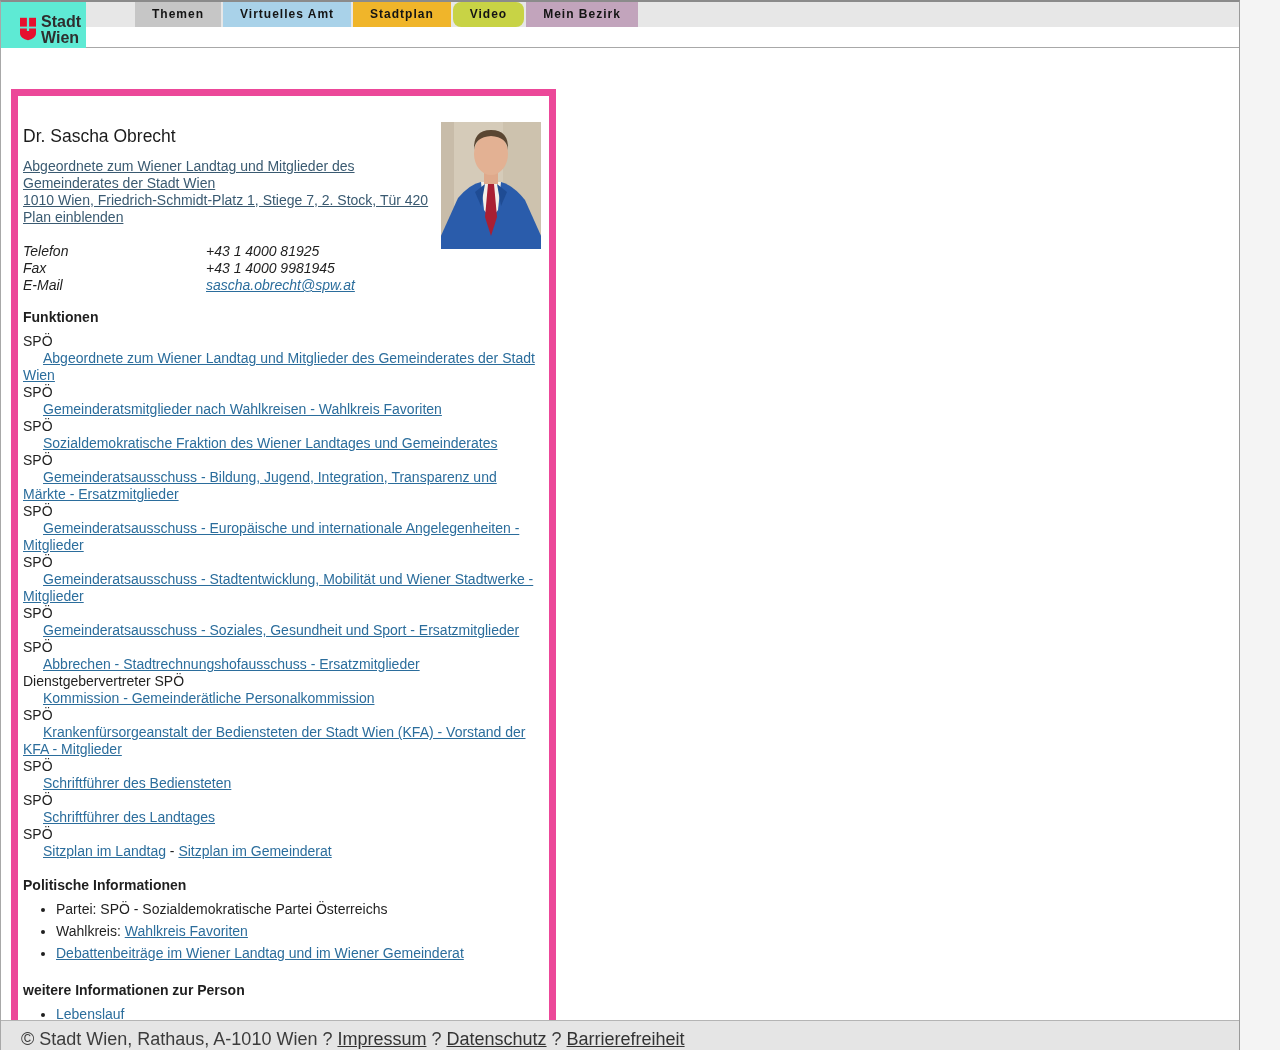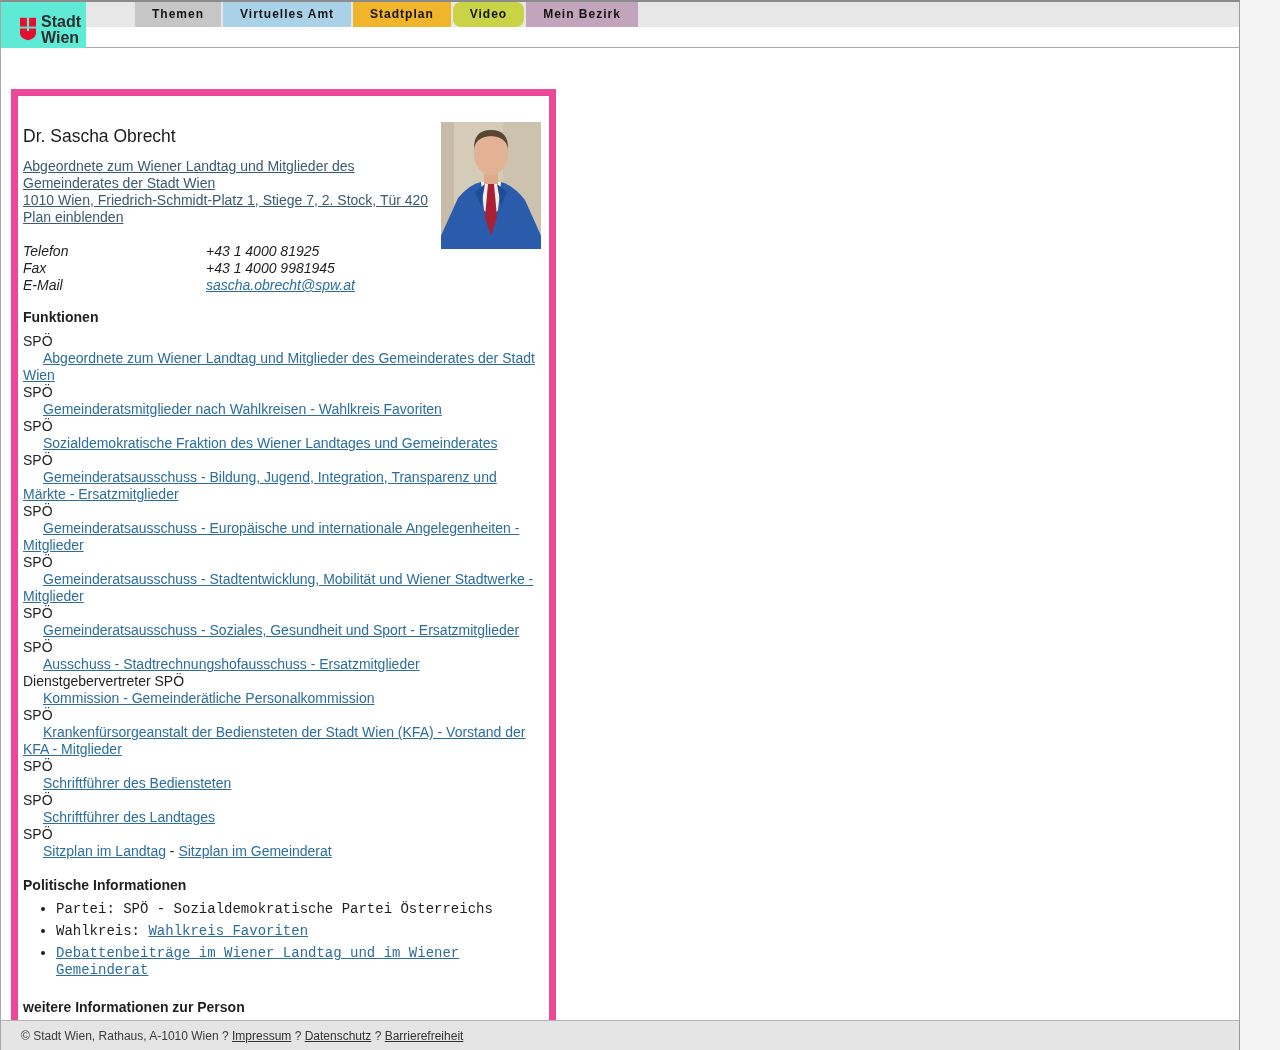--- a/index.html
+++ b/index.html
@@ -43,37 +43,37 @@
 
   .section-h { font-weight:bold; font-size:14px; margin:15px 0 8px 0; }
   .section-h.pol { margin-top:17px; }
   .section-h.more { margin-top:20px; }
 
   .fn-list { font-size:14px; line-height:17px; }
   .fn-org { }
   .fn-links { text-indent:20px; }
 
   ul.bullets { margin:7px 0 0 0; padding-left:33px; font-size:14px; line-height:17px; }
-  ul.bullets li { margin-bottom:5px;font-family:Liberation Mono, monospace; }
+  ul.bullets li { margin-bottom:5px; }
 
   
   .actions { margin-top:24px; }
   .btn {
     font-family:"DejaVu Serif", serif; font-size:15px; color:#111;
     background:#ec4899; padding:2px 8px 3px 8px;
     border:2px solid; border-color:#fafafa #6f6f6f #6f6f6f #fafafa;
     box-shadow:3px 3px 0 #ababab; cursor:pointer;
   }
   .btn.first { margin-right:42px; }
 
   
   .footer {
     position:absolute; left:0; bottom:0; width:100%; height:30px;
     background:#e5e5e5; border-top:1px solid #b4b4b4;
-    font-size:12px; color:#3c3c3c; padding:8px 0 0 20px;
+    font-size:18px; color:#3c3c3c; padding:8px 0 0 20px;
   }
   a.footer-lnk { color:#333; text-decoration:underline; }
 </style>
 </head>
 <body>
 
 <div class="page">
 
   <div class="header">
     <div class="tabstrip">
@@ -146,21 +146,21 @@
           <div class="fn-links"><a class="lnk" href="#">Sozialdemokratische Fraktion des Wiener Landtages und Gemeinderates</a></div>
           <div class="fn-org">SPÖ</div>
           <div class="fn-links"><a class="lnk" href="#">Gemeinderatsausschuss - Bildung, Jugend, Integration, Transparenz und Märkte - Ersatzmitglieder</a></div>
           <div class="fn-org">SPÖ</div>
           <div class="fn-links"><a class="lnk" href="#">Gemeinderatsausschuss - Europäische und internationale Angelegenheiten - Mitglieder</a></div>
           <div class="fn-org">SPÖ</div>
           <div class="fn-links"><a class="lnk" href="#">Gemeinderatsausschuss - Stadtentwicklung, Mobilität und Wiener Stadtwerke - Mitglieder</a></div>
           <div class="fn-org">SPÖ</div>
           <div class="fn-links"><a class="lnk" href="#">Gemeinderatsausschuss - Soziales, Gesundheit und Sport - Ersatzmitglieder</a></div>
           <div class="fn-org">SPÖ</div>
-          <div class="fn-links"><a class="lnk" href="#">Ausschuss - Stadtrechnungshofausschuss - Ersatzmitglieder</a></div>
+          <div class="fn-links"><a class="lnk" href="#">Abbrechen - Stadtrechnungshofausschuss - Ersatzmitglieder</a></div>
           <div class="fn-org">Dienstgebervertreter SPÖ</div>
           <div class="fn-links"><a class="lnk" href="#">Kommission - Gemeinderätliche Personalkommission</a></div>
           <div class="fn-org">SPÖ</div>
           <div class="fn-links"><a class="lnk" href="#">Krankenfürsorgeanstalt der Bediensteten der Stadt Wien (KFA) - Vorstand der KFA - Mitglieder</a></div>
           <div class="fn-org">SPÖ</div>
           <div class="fn-links"><a class="lnk" href="#">Schriftführer des Bediensteten</a></div>
           <div class="fn-org">SPÖ</div>
           <div class="fn-links"><a class="lnk" href="#">Schriftführer des Landtages</a></div>
           <div class="fn-org">SPÖ</div>
           <div class="fn-links"><a class="lnk" href="#">Sitzplan im Landtag</a> - <a class="lnk" href="#">Sitzplan im Gemeinderat</a></div>

